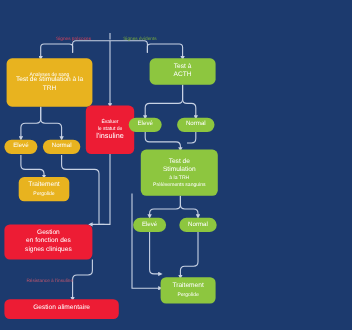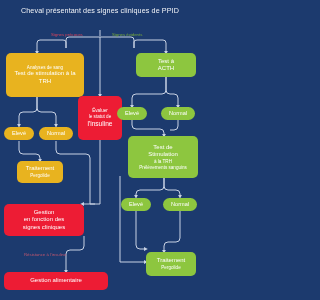--- a/index.html
+++ b/index.html
@@ -40,21 +40,20 @@
   .lbl-pink{color:#c2566e;}
 
   .line{stroke:#c8d2e4;stroke-width:1;fill:none;}
   .arrowhead{fill:#c8d2e4;}
 </style>
 </head>
 <body>
 
 <div id="canvas">
 
-  <div class="title">Cheval présentant des signes cliniques de PPID</div>
 
   <svg class="edges" viewBox="0 0 200 300">
     <defs>
       <marker id="ah" markerWidth="4" markerHeight="4" refX="2.2" refY="2" orient="auto">
         <path class="arrowhead" d="M0,0 L4,2 L0,4 Z"></path>
       </marker>
     </defs>
 
     <path class="line" d="M100,30 L100,36"></path>
     <path class="line" d="M66,48 L66,40 Q66,37 69,37 L131,37 Q134,37 134,40 L134,48"></path>

